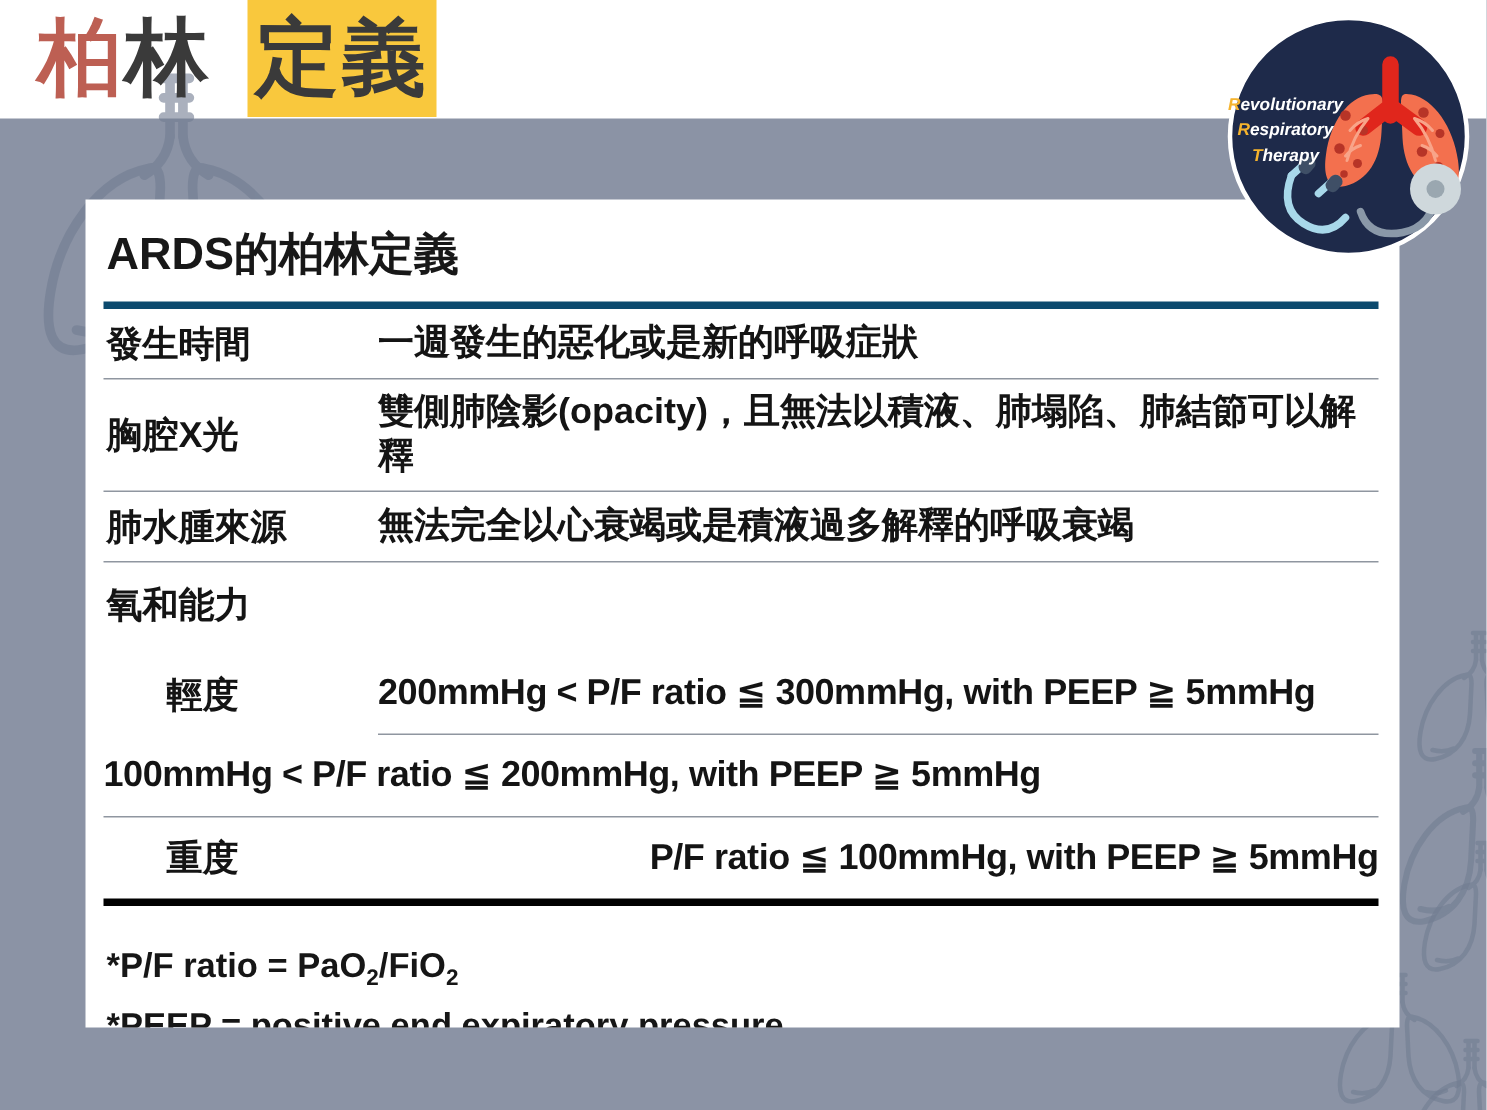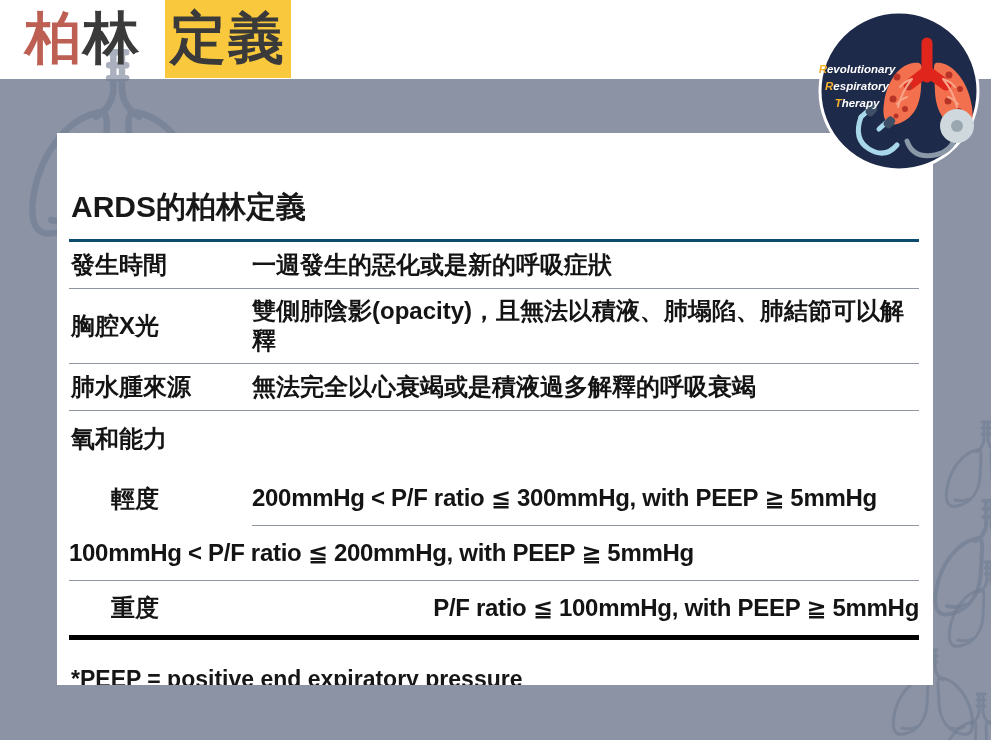--- a/index.html
+++ b/index.html
@@ -28,21 +28,21 @@
   
   .logo{position:absolute;left:817px;top:9px;width:164px;height:164px;z-index:7;}
   
   .card{
     position:absolute;left:57px;top:133px;width:876px;height:552px;z-index:5;
     background:#ffffff;box-sizing:border-box;
     padding:12px 14px 0 12px;overflow:hidden;
   }
   .card-title{
     font-size:30px;font-weight:800;color:#181818;
-    padding:4px 0 11px 2px;border-bottom:3px solid #0c4a6e;margin-top:38px;
+    padding:4px 0 11px 2px;border-bottom:5px solid #0c4a6e;
   }
   .row{
     display:flex;align-items:center;
     border-bottom:1px solid #8f96a0;
     padding:7px 0;font-size:24px;font-weight:700;color:#141414;gap:15px;
   }
   .row .lbl{width:168px;flex:none;box-sizing:border-box;padding-left:2px;}
   .row .val{flex:1;line-height:30px;}
   .row.section{border-bottom:none;padding:12px 0 16px 0;}
   .row.indent{border-bottom:none;padding:0;}
@@ -159,15 +159,16 @@
   <div class="row indent">
     <div class="val">100mmHg &lt; P/F ratio ≦ 200mmHg, with PEEP ≧ 5mmHg</div>
   </div>
 
   <div class="row indent thick">
     <div class="lbl">重度</div>
     <div class="val">P/F ratio ≦ 100mmHg, with PEEP ≧ 5mmHg</div>
   </div>
 
   <div class="footnotes">
+    <div><span>*P/F ratio =  PaO</span><sub>2</sub><span>/FiO</span><sub>2</sub></div>
     <div>*PEEP = positive end expiratory pressure</div>
   </div>
 </div>
 
 </body></html>

